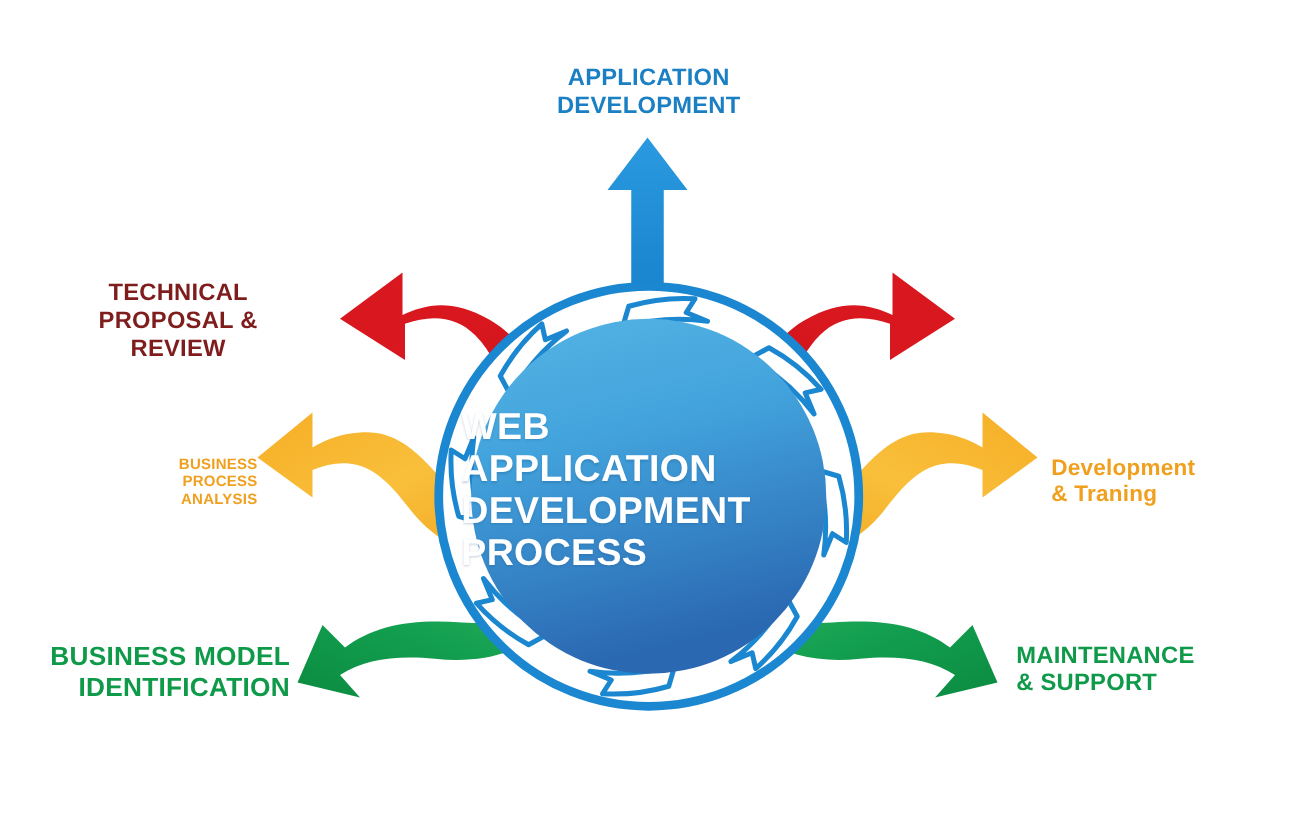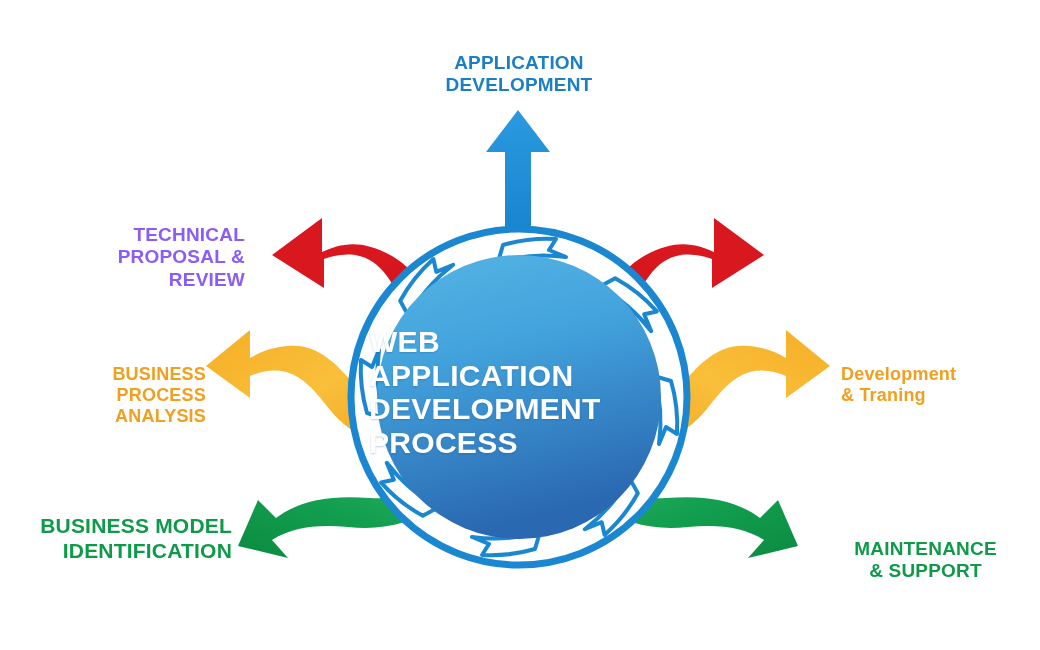--- a/index.html
+++ b/index.html
@@ -43,59 +43,58 @@
   #label-application-development {
     left: 389px; top: 52px;
     width: 260px;
     text-align: center;
     font-size: 19px;
     color: #1b7fc4;
   }
   #label-technical-proposal-review {
     left: 40px; top: 224px;
     width: 205px;
-    text-align: right;
+    text-align: center;
     font-size: 19px;
-    color: #8b5cf6;
+    color: #7f1d1d;
   }
   #label-monitoring-analysis-control {
     left: 793px; top: 224px;
     width: 235px;
     text-align: left;
     font-size: 19px;
     color: #d9171e;
   }
   #label-business-process-analysis {
     left: 20px; top: 364px;
     width: 186px;
     text-align: right;
-    font-size: 18px;
+    font-size: 12px;
     color: #f0a01e;
   }
   #label-development-training {
     left: 841px; top: 364px;
     width: 200px;
     text-align: left;
     font-size: 18px;
     color: #f0a01e;
   }
   #label-business-model-identification {
     left: 20px; top: 514px;
     width: 212px;
     text-align: right;
     font-size: 21px;
     color: #0f9a4a;
   }
   #label-maintenance-support {
     left: 813px; top: 514px;
     width: 225px;
-    text-align: center;
+    text-align: left;
     font-size: 19px;
     color: #0f9a4a;
-    margin-top: 24px;
   }
 
   
   #center-caption {
     position: absolute;
     left: 369px;
     top: 325px;
     width: 300px;
     text-align: left;
     color: #ffffff;

